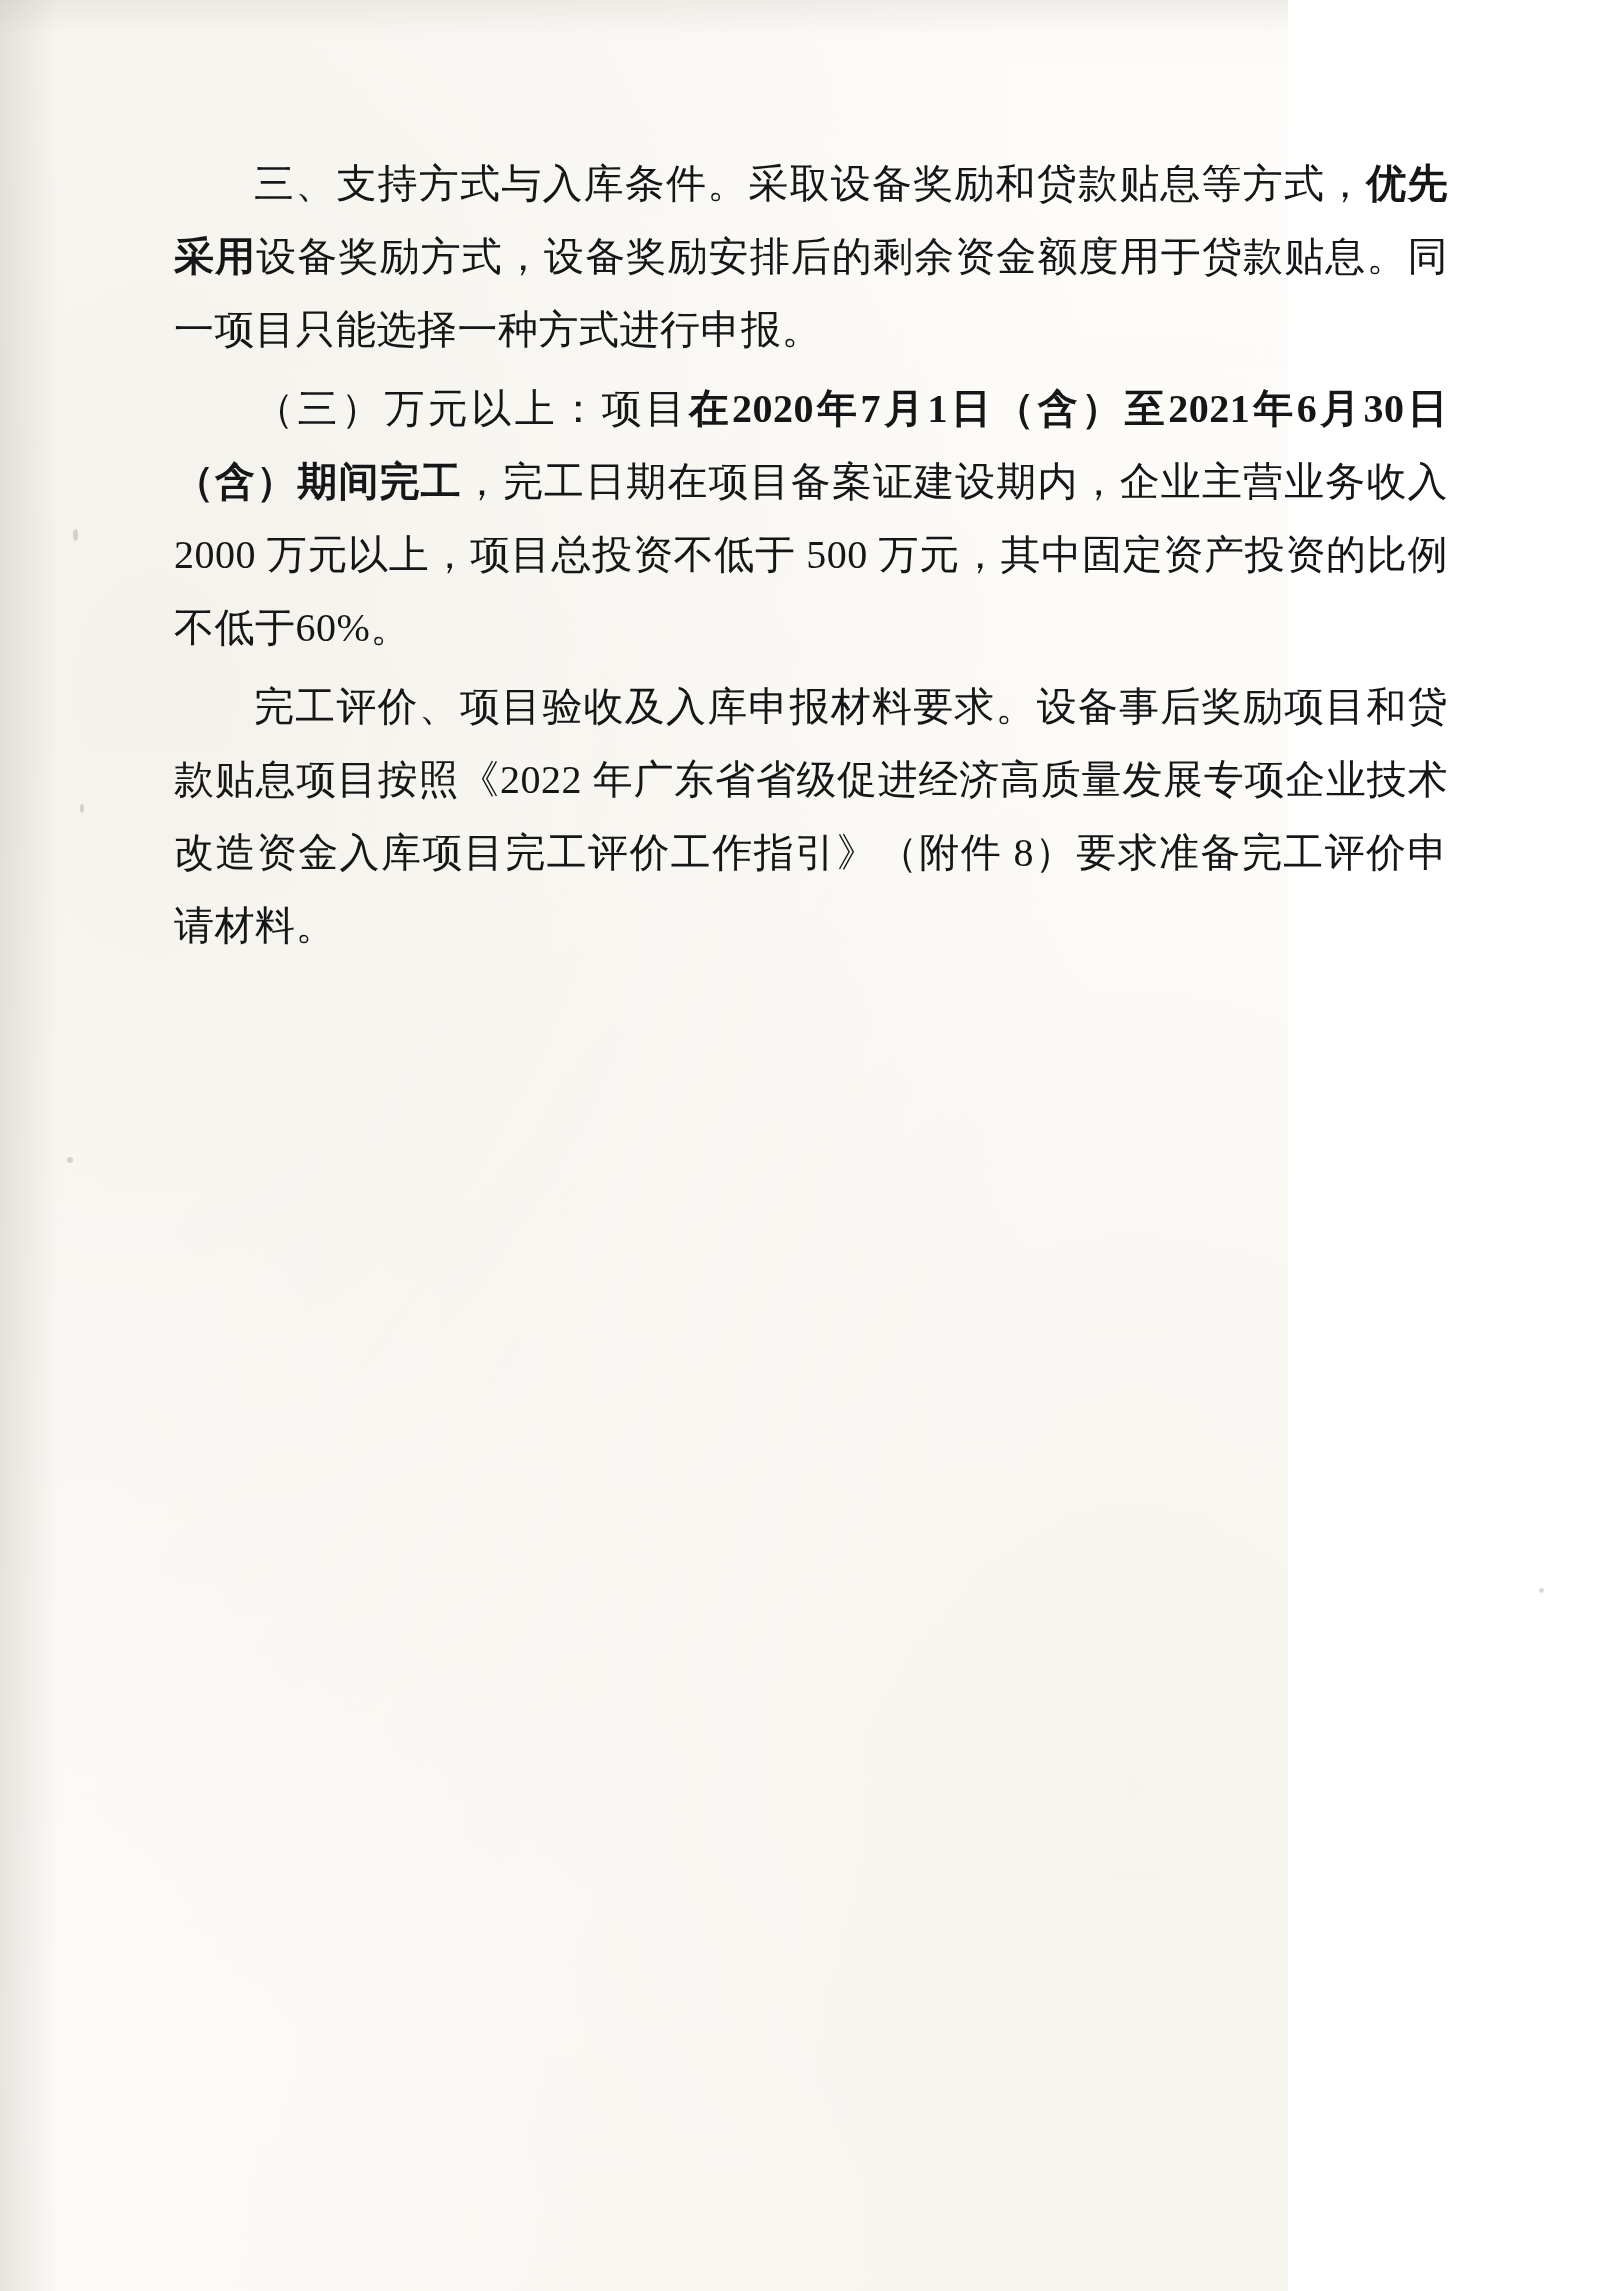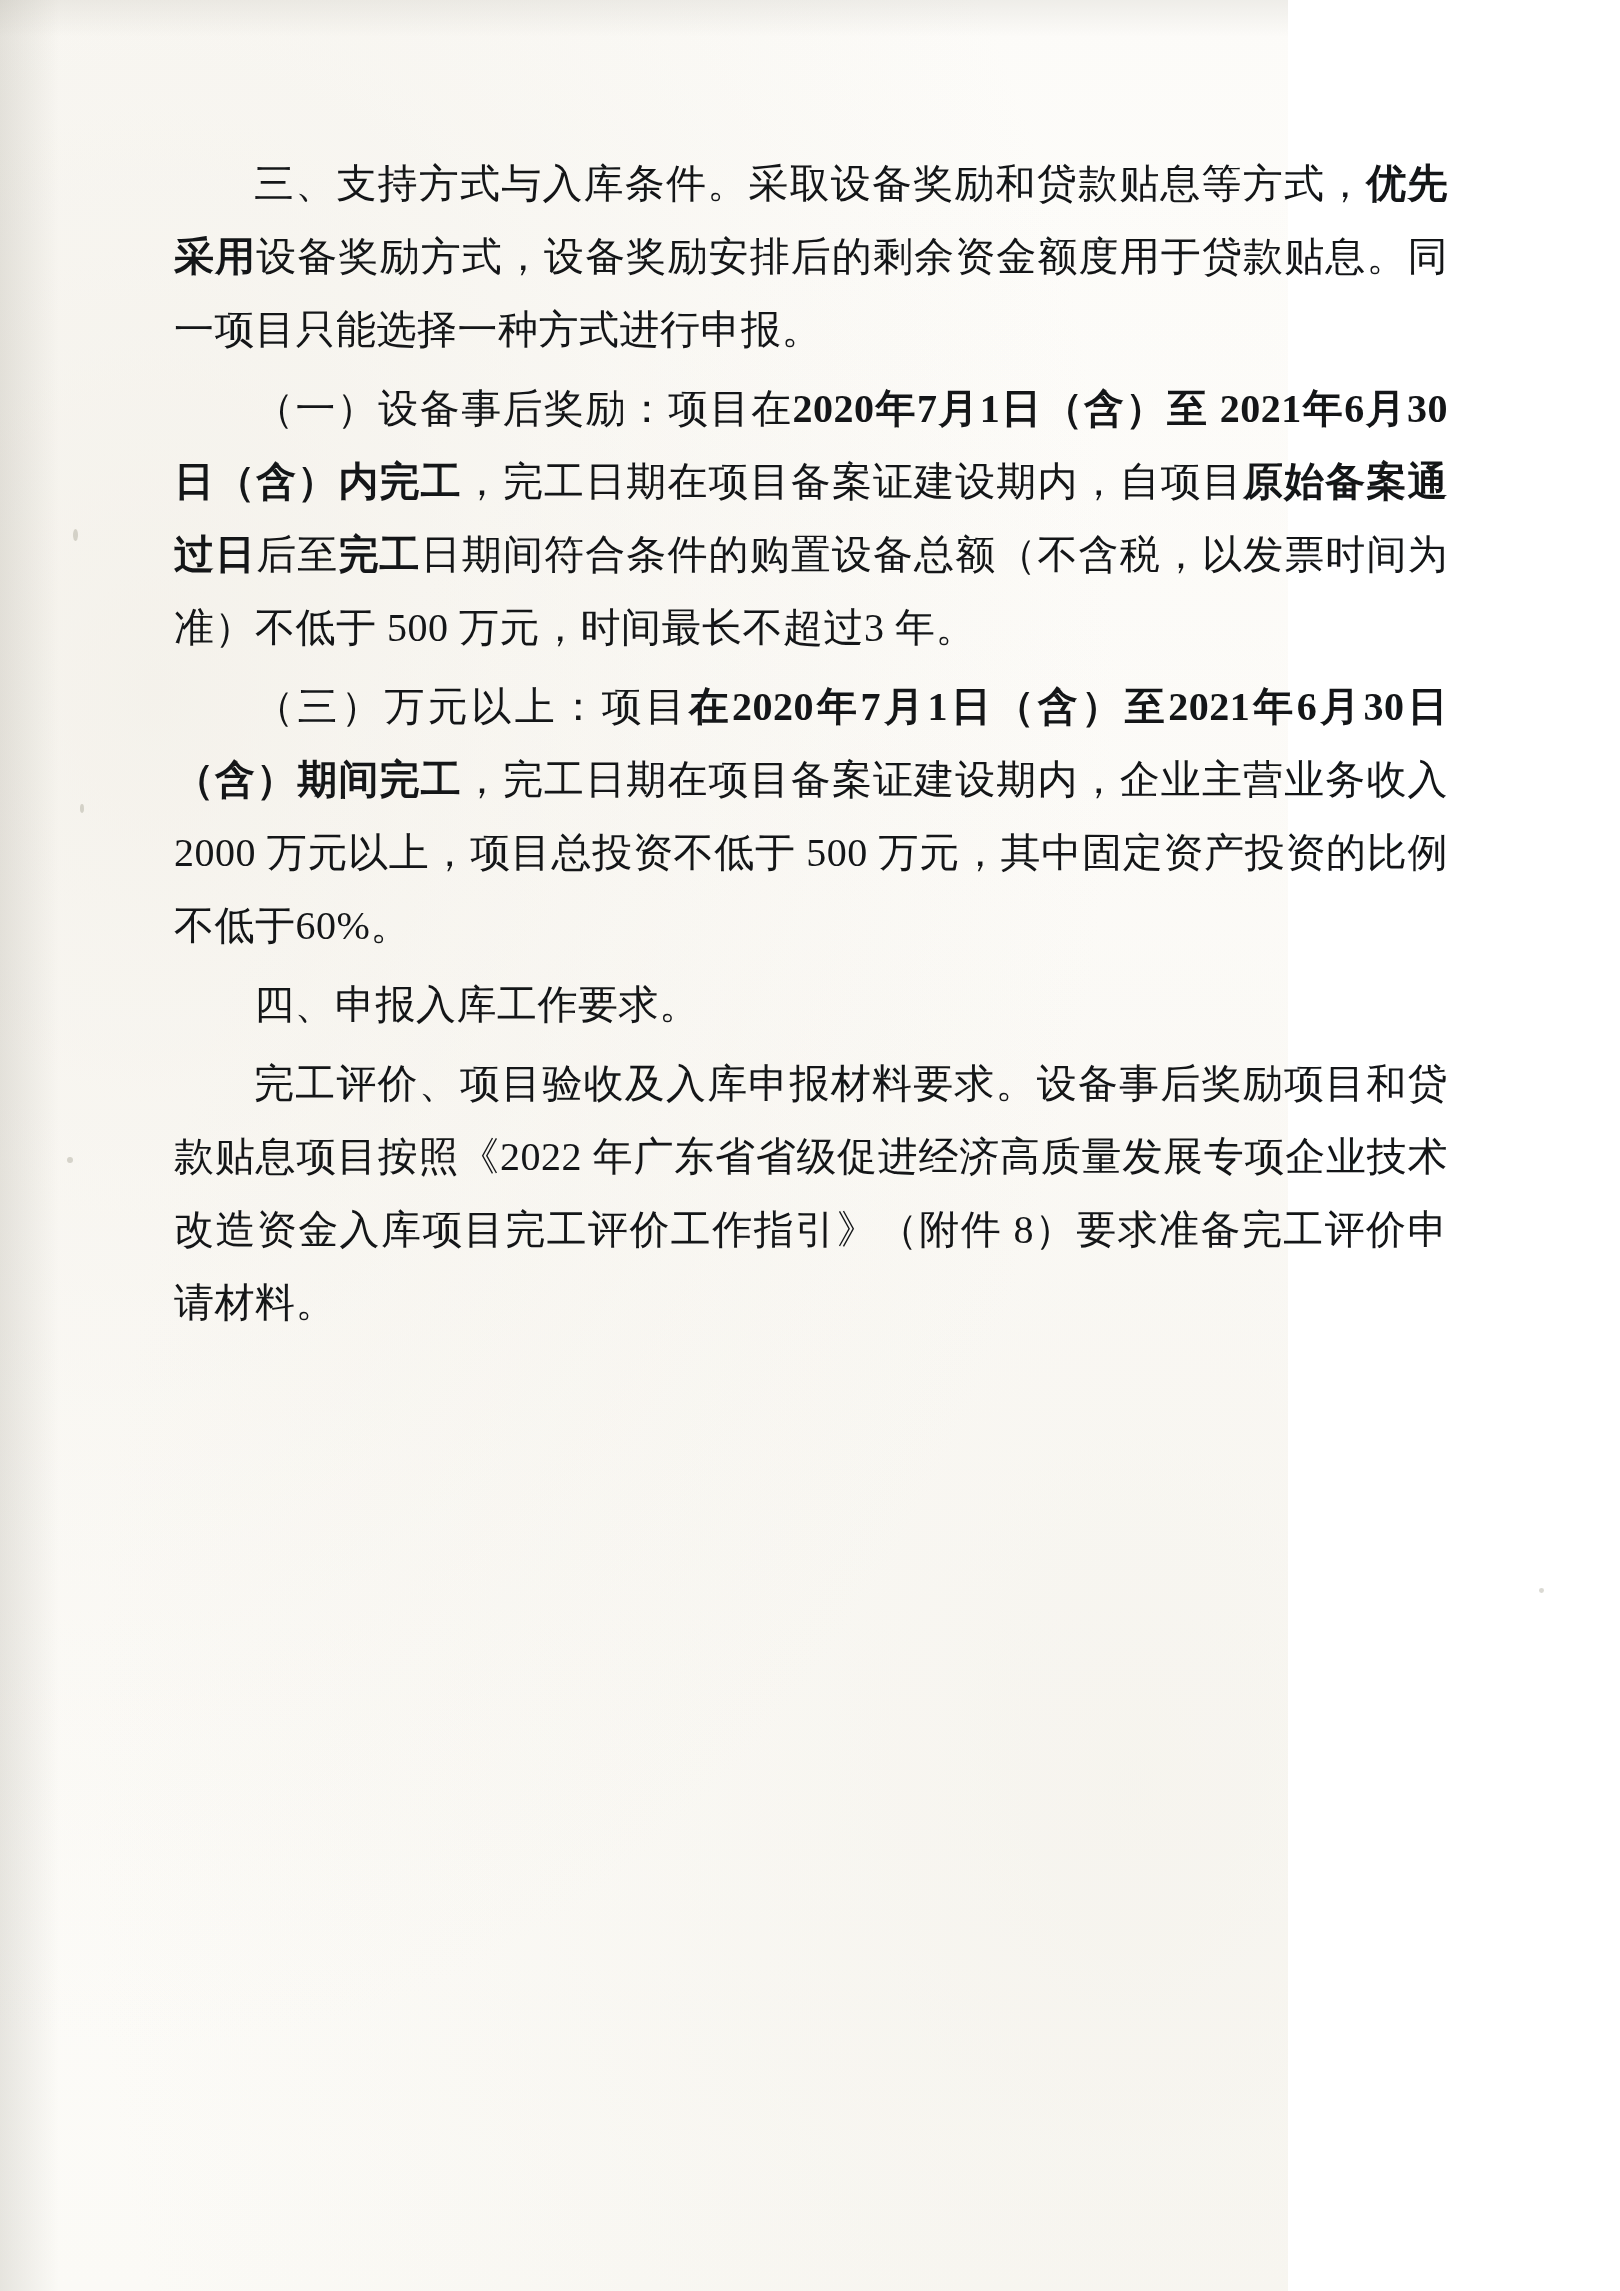--- a/index.html
+++ b/index.html
@@ -87,32 +87,26 @@
   <div class="speck" style="left:80px;top:804px;width:3.9px;height:8.8px;"></div>
   <div class="speck" style="left:67px;top:1157px;width:5.9px;height:5.9px;"></div>
   <div class="speck" style="left:1539px;top:1588px;width:4.9px;height:4.9px;"></div>
 
   <div class="content">
 
     <p class="para indent">
       <span>三、支持方式与入库条件。</span><span>采取设备奖励和贷款贴息等方式，</span><span class="b">优先采用</span><span>设备奖励方式，设备奖励安排后的剩余资金额度用于贷款贴息。同一项目只能选择一种方式进行申报。</span>
     </p>
 
-    <p class="para indent">
-      <span>（一）设备事后奖励：项目在</span><span class="b">2020年7月1日（含）至 2021年6月30日（含）内完工</span><span>，完工日期在项目备案证建设期内，自项目</span><span class="b">原始备案通过日</span><span>后至</span><span class="b">完工</span><span>日期间符合条件的购置设备总额（不含税，以发票时间为准）不低于 500 万元，时间最长不超过3 年。</span>
-    </p>
 
 
     <p class="para indent">
       <span>（三）万元以上：项目</span><span class="b">在2020年7月1日（含）至2021年6月30日（含）期间完工</span><span>，完工日期在项目备案证建设期内，企业主营业务收入 2000 万元以上，项目总投资不低于 500 万元，其中固定资产投资的比例不低于60%。</span>
     </p>
 
-    <p class="para indent">
-      <span>四、申报入库工作要求。</span>
-    </p>
 
     <p class="para indent">
       <span>完工评价、项目验收及入库申报材料要求。设备事后奖励项目和贷款贴息项目按照《2022 年广东省省级促进经济高质量发展专项企业技术改造资金入库项目完工评价工作指引》（附件 8）要求准备完工评价申请材料。</span>
     </p>
 
 
 
   </div>
 </div>
 

